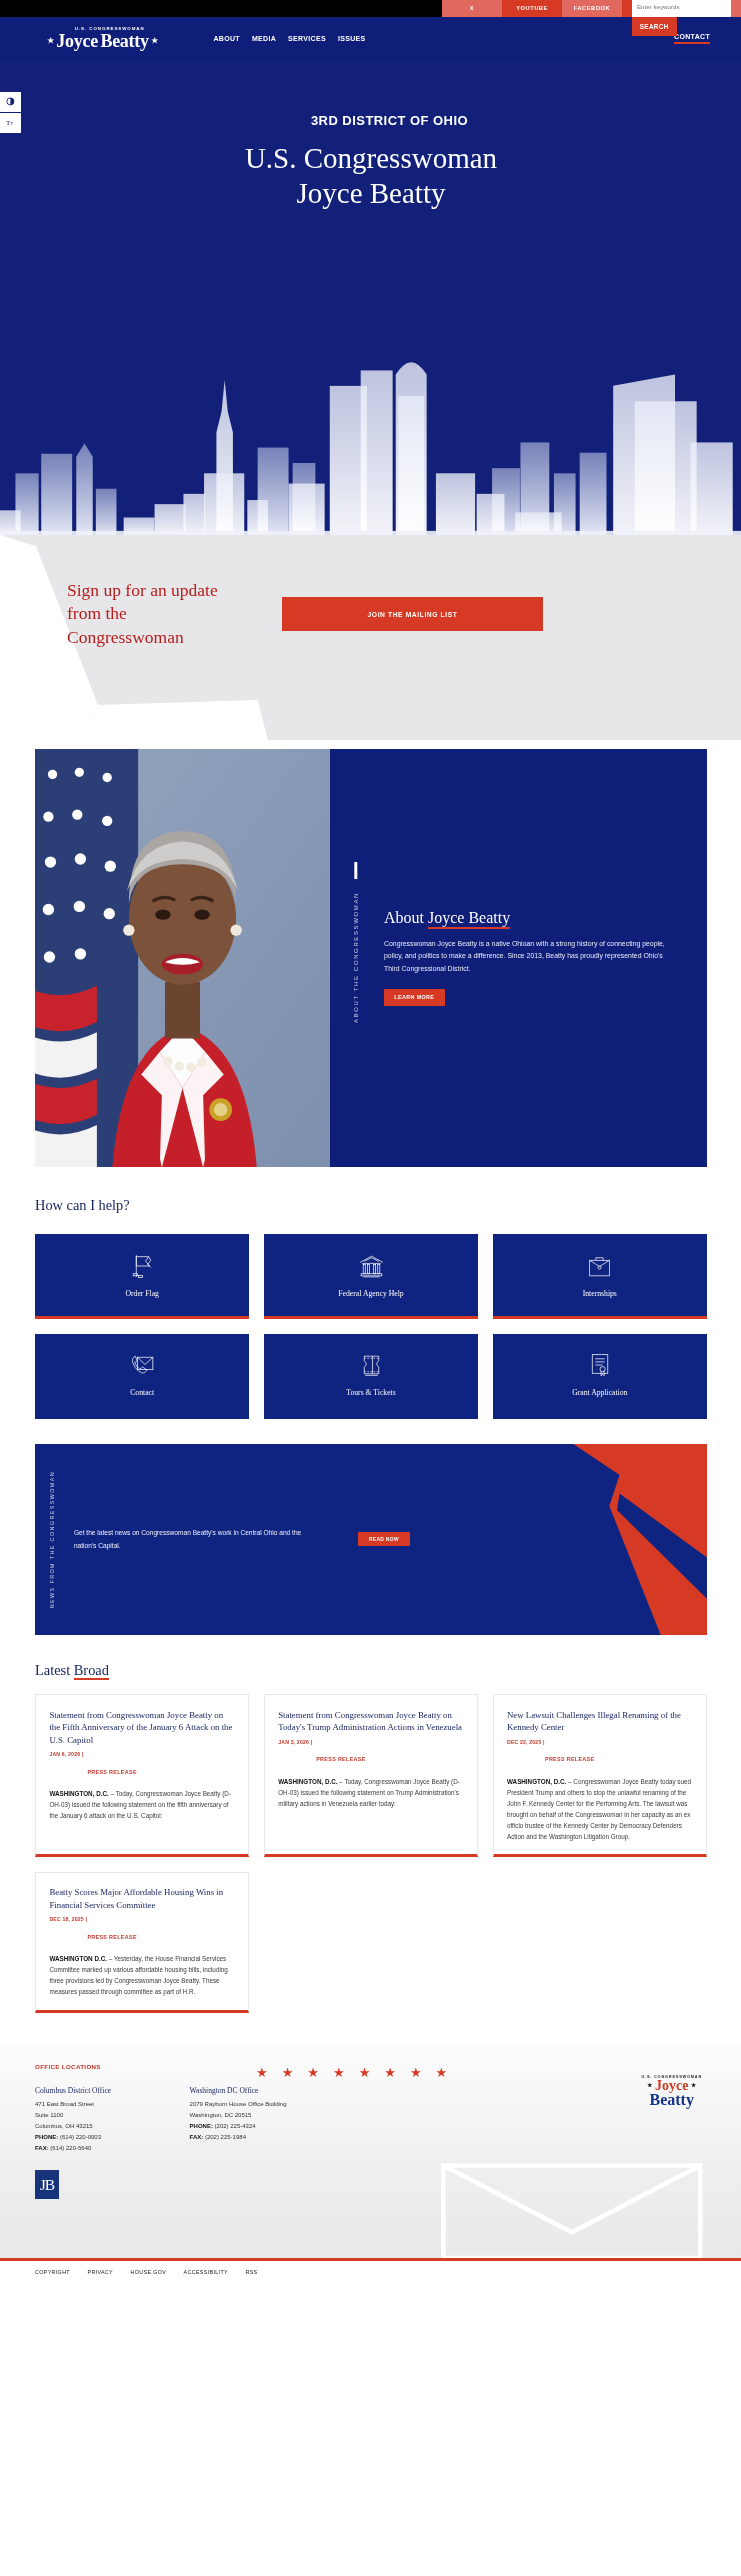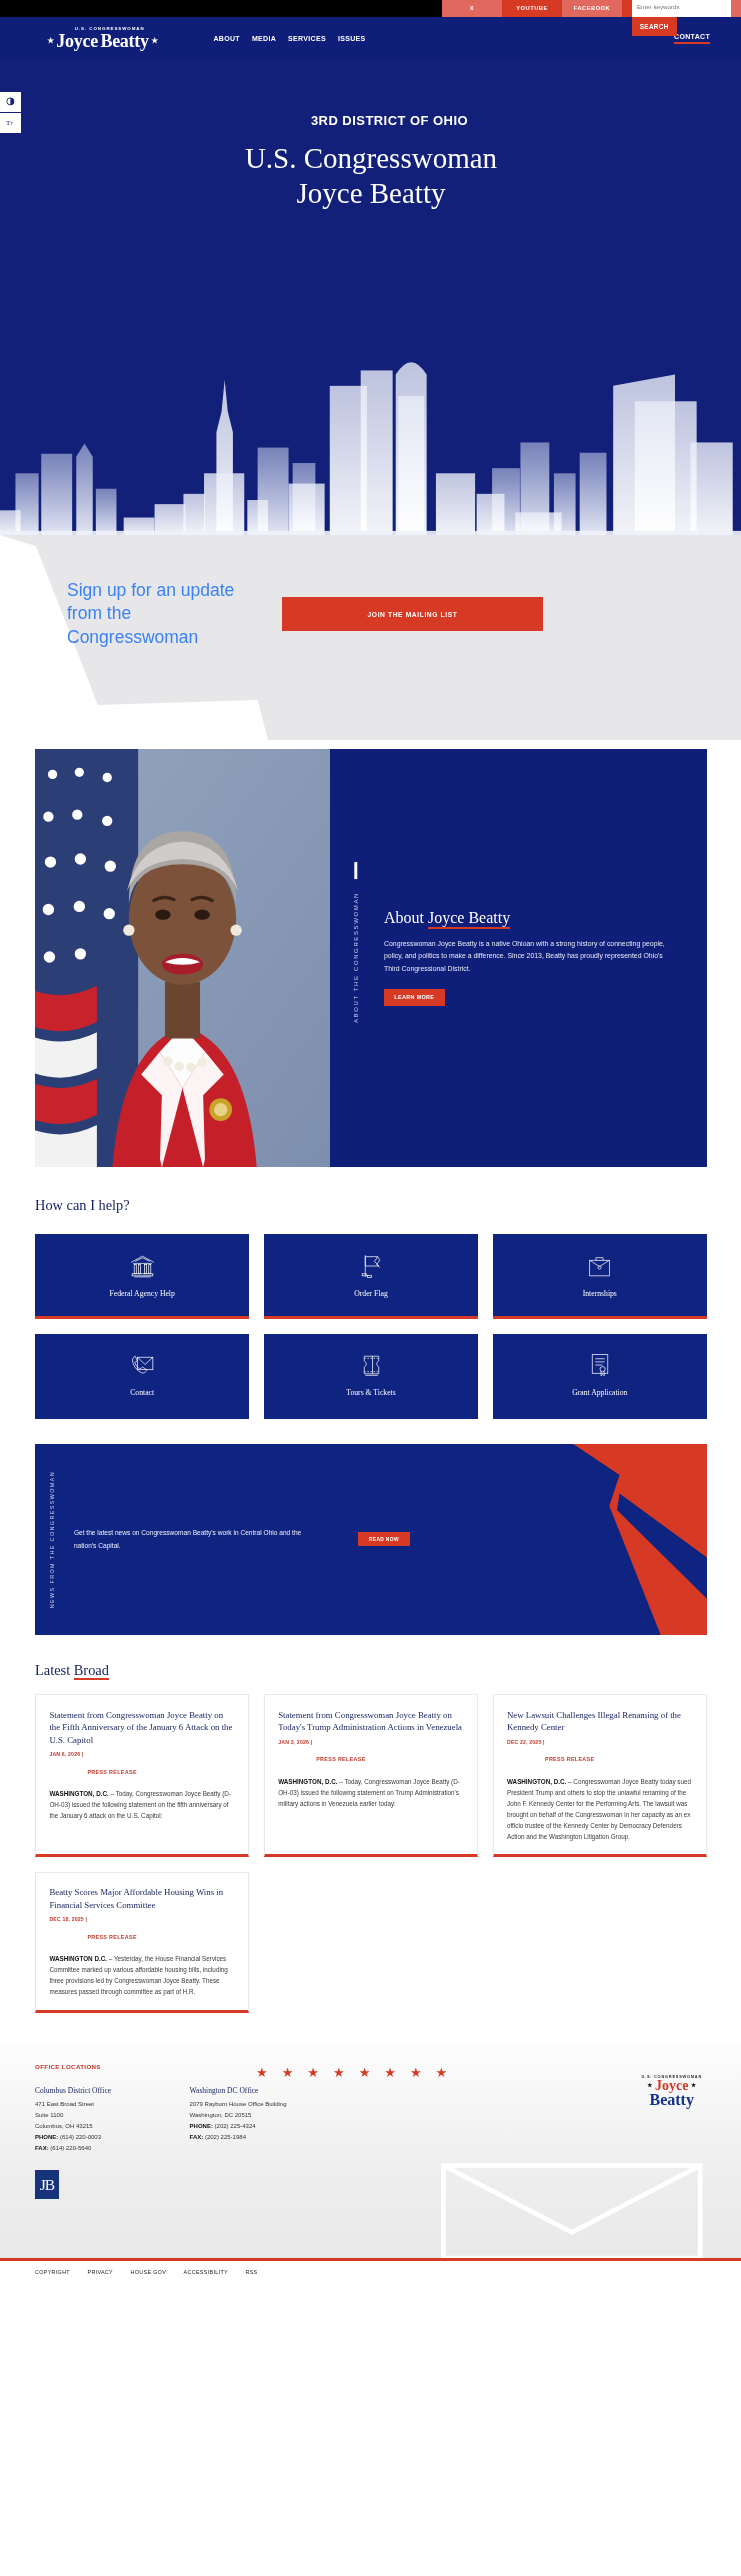--- a/index.html
+++ b/index.html
@@ -85,21 +85,21 @@
   .a11y-btn svg { display:block; }
 
   
   .signup { position:relative; background:#fff; height:205px; overflow:hidden; }
   .signup-bg { position:absolute; inset:0; }
   .signup-inner {
     position:relative; z-index:2; display:flex; align-items:center;
     padding-top:44px; padding-left:67px;
   }
   .signup-h2 {
-    font-family:Liberation Sans, sans-serif; color:#3b82f6; font-size:17.5px;
+    font-family:Liberation Serif, serif; color:#b91c1c; font-size:17.5px;
     line-height:1.36; width:170px; font-weight:400;
   }
   .mailing-btn {
     margin-left:45px; background:#d63a24; color:#fff; border:0; cursor:pointer;
     width:261px; height:34px; font-size:6.7px; letter-spacing:.09em; font-weight:700;
     font-family:"Liberation Sans",sans-serif;
   }
 
   
   .about { position:relative; background:#fff; padding:9.3px 0 0 0; }
@@ -455,50 +455,50 @@
     </div>
   </div>
 
   <div class="help">
     <div class="help-h2">How can I help?</div>
     <div class="help-grid">
 
       <a class="help-card">
         <span class="help-icon">
           <svg width="29" height="26" viewBox="0 0 56 50" fill="none" stroke="#fff" stroke-width="1.4">
+            <path d="M16 4 L16 46"></path>
+              <path d="M16 7 L40 7 L34 16 L42 25 L16 25 Z"></path>
+            <path d="M40 7 L44 14 L38 22 L44 28"></path>
+            <rect x="10" y="40" width="8" height="4"></rect>
+              <rect x="20" y="43" width="8" height="4"></rect>
+          </svg>
+        </span>
+        <span class="help-label">Order Flag</span>
+      </a>
+
+      <a class="help-card">
+        <span class="help-icon">
+          <svg width="29" height="26" viewBox="0 0 56 50" fill="none" stroke="#fff" stroke-width="1.4">
             <path d="M6 18 L28 6 L50 18"></path>
               <path d="M10 20 L46 20"></path>
             <rect x="12" y="22" width="4" height="18"></rect>
               <rect x="20" y="22" width="4" height="18"></rect>
             <rect x="32" y="22" width="4" height="18"></rect>
               <rect x="40" y="22" width="4" height="18"></rect>
             <rect x="8" y="40" width="40" height="4"></rect>
               <path d="M12 46 L44 46"></path>
             <path d="M14 16 L28 9 L42 16"></path>
           </svg>
         </span>
         <span class="help-label">Federal Agency Help</span>
       </a>
 
       <a class="help-card">
         <span class="help-icon">
           <svg width="29" height="26" viewBox="0 0 56 50" fill="none" stroke="#fff" stroke-width="1.4">
-            <path d="M16 4 L16 46"></path>
-              <path d="M16 7 L40 7 L34 16 L42 25 L16 25 Z"></path>
-            <path d="M40 7 L44 14 L38 22 L44 28"></path>
-            <rect x="10" y="40" width="8" height="4"></rect>
-              <rect x="20" y="43" width="8" height="4"></rect>
-          </svg>
-        </span>
-        <span class="help-label">Order Flag</span>
-      </a>
-
-      <a class="help-card">
-        <span class="help-icon">
-          <svg width="29" height="26" viewBox="0 0 56 50" fill="none" stroke="#fff" stroke-width="1.4">
             <rect x="9" y="14" width="38" height="30"></rect>
             <path d="M21 14 L21 9 L35 9 L35 14"></path>
             <path d="M9 14 L28 26 L47 14"></path>
             <circle cx="28" cy="28" r="3"></circle>
           </svg>
         </span>
         <span class="help-label">Internships</span>
       </a>
 
       <a class="help-card nored">

